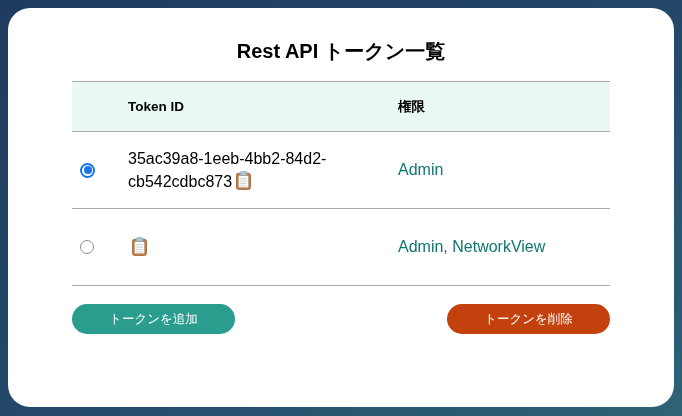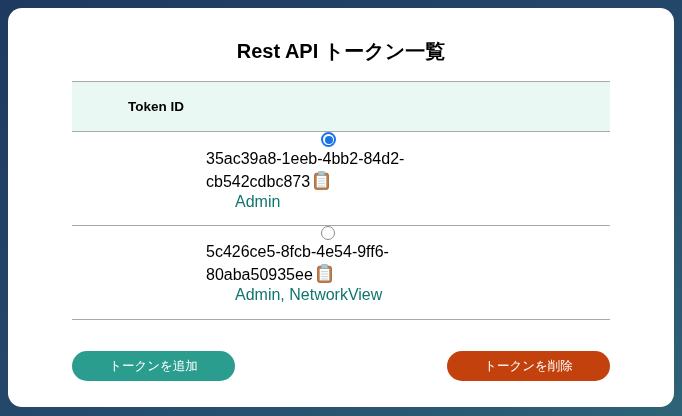--- a/index.html
+++ b/index.html
@@ -6,21 +6,21 @@
   html, body { width: 682px; height: 416px; }
   body {
     font-family: "Liberation Sans", "DejaVu Sans", sans-serif;
     background: linear-gradient(150deg, #1e3a5f 0%, #24496b 55%, #2e6377 100%);
     padding: 8px;
   }
   .card {
     width: 666px;
     height: 399px;
     background: #ffffff;
-    border-radius: 14px;
+    border-radius: 22px;
     padding: 30px 64px 0 64px;
   }
   .title {
     font-size: 20px;
     line-height: 26px;
     font-weight: bold;
     color: #000000;
     text-align: center;
   }
   .table {
@@ -30,21 +30,21 @@
   }
   .row {
     display: flex;
     align-items: center;
     border-bottom: 1px solid #a9a9a9;
   }
   .thead {
     height: 50px;
     background: #eaf8f3;
   }
-  .body-row { height: 94px; background: #ffffff; flex-direction: column; }
+  .body-row { height: 77px; background: #ffffff; }
   .cell { flex: none; }
   .c-radio { width: 56px; padding-left: 8px; display: flex; align-items: center; }
   .c-token { width: 270px; padding-right: 10px; font-size: 16px; line-height: 23px; color: #000; }
   .c-perm  { width: 212px; font-size: 16px; color: #0f766e; }
   .th { font-size: 13.5px; font-weight: bold; color: #000; }
   .radio {
     display: inline-block;
     width: 14px; height: 14px;
     border-radius: 50%;
     border: 1.5px solid #8b8b8b;
@@ -64,21 +64,21 @@
     background: #1a73e8;
   }
   .clip-btn {
     display: inline-block;
     vertical-align: -3px;
     margin-left: 4px;
     cursor: pointer;
     line-height: 0;
   }
   .actions {
-    margin-top: 31px;
+    margin-top: 18px;
     width: 538px;
     display: flex;
     justify-content: space-between;
   }
   .btn {
     width: 163px;
     height: 30px;
     border: none;
     border-radius: 16px;
     color: #ffffff;
@@ -94,20 +94,21 @@
 
 <div class="card">
 
   <h1 class="title">Rest API トークン一覧</h1>
 
   <div class="table">
 
     <div class="row thead">
       <div class="cell c-radio"></div>
       <div class="cell c-token th">Token ID</div>
+      <div class="cell c-perm th">権限</div>
     </div>
 
     <div class="row body-row">
       <div class="cell c-radio">
         <span class="radio selected"></span>
       </div>
       <div class="cell c-token">
         <span>35ac39a8-1eeb-4bb2-84d2-cb542cdbc873</span><span class="clip-btn"><svg width="15" height="19" viewBox="0 0 15 19" aria-hidden="true">
           <rect x="0.5" y="2.2" width="14" height="16.2" rx="2" fill="#bd7d4a" stroke="#9c6136" stroke-width="0.8"></rect>
           <rect x="2.7" y="4.8" width="9.6" height="11.6" fill="#fafcfc"></rect>
@@ -119,21 +120,21 @@
         </svg></span>
       </div>
       <div class="cell c-perm">Admin</div>
     </div>
 
     <div class="row body-row">
       <div class="cell c-radio">
         <span class="radio"></span>
       </div>
       <div class="cell c-token">
-        <span>5c426ce5-8fcb-4e54-9ff6-80aba50935ee</span><span class="clip-btn"><svg width="15" height="19" viewBox="0 0 15 19" aria-hidden="true">
+        <span class="clip-btn"><svg width="15" height="19" viewBox="0 0 15 19" aria-hidden="true">
           <rect x="0.5" y="2.2" width="14" height="16.2" rx="2" fill="#bd7d4a" stroke="#9c6136" stroke-width="0.8"></rect>
           <rect x="2.7" y="4.8" width="9.6" height="11.6" fill="#fafcfc"></rect>
           <rect x="4.1" y="7.0" width="6.8" height="1.1" fill="#cdd5d9"></rect>
           <rect x="4.1" y="9.5" width="6.8" height="1.1" fill="#cdd5d9"></rect>
           <rect x="4.1" y="12.0" width="6.8" height="1.1" fill="#cdd5d9"></rect>
           <rect x="4.1" y="14.5" width="6.8" height="1.1" fill="#cdd5d9"></rect>
           <rect x="4.3" y="0.6" width="6.4" height="3.8" rx="1" fill="#abc8d4" stroke="#84a9b8" stroke-width="0.7"></rect>
         </svg></span>
       </div>
       <div class="cell c-perm">Admin, NetworkView</div>

